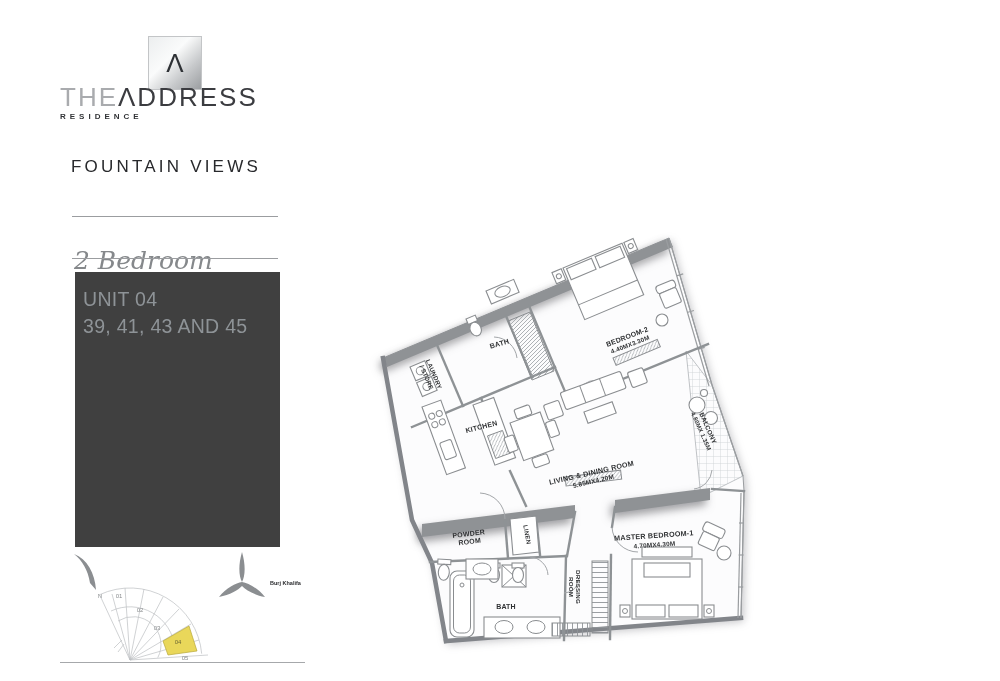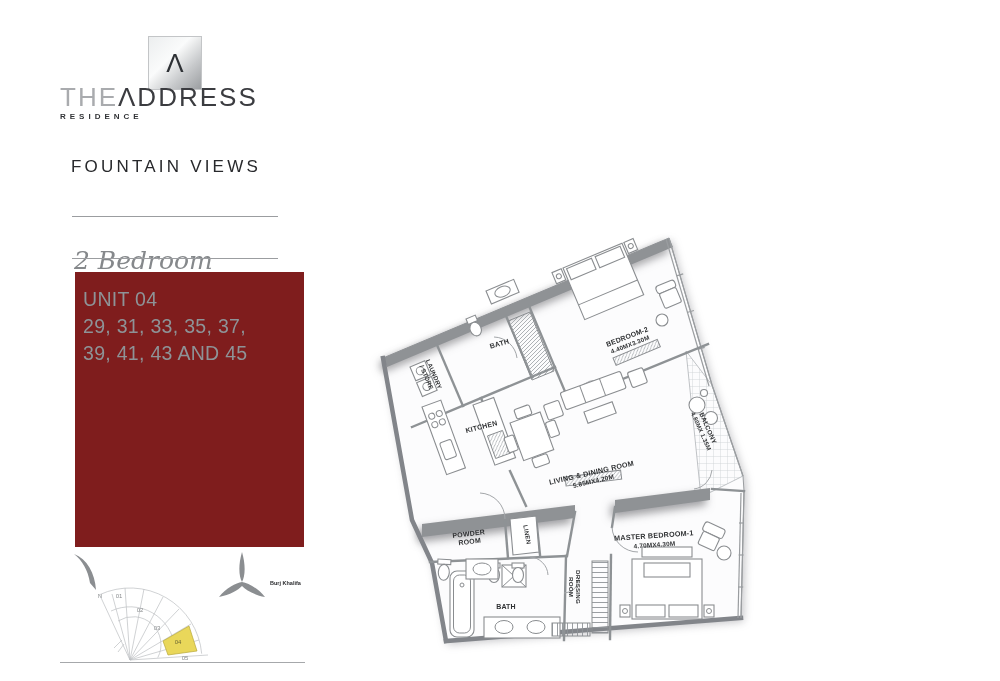--- a/index.html
+++ b/index.html
@@ -15,22 +15,22 @@
   .brand-the{color:#a9abae;}
   .brand-address{color:#3b3c40;}
   .brand-sub{position:absolute;left:60px;top:112px;width:240px;text-align:left;
              font-size:8px;font-weight:bold;letter-spacing:4px;color:#323437;}
   .project-title{position:absolute;left:71px;top:157px;font-size:17px;font-weight:normal;
                  letter-spacing:3.2px;color:#28292c;white-space:nowrap;}
   .rule{position:absolute;left:72px;width:206px;height:1px;background:#9b9da0;}
   .rule-top{top:216px;} .rule-mid{top:258px;}
   .unit-type{position:absolute;left:74px;top:220px;font-family:"DejaVu Serif",serif;
              font-style:italic;font-size:25px;color:#85888b;margin-top:26px;}
-  .info-box{position:absolute;left:75px;top:272px;width:229px;height:275px;
-            background:#7f1d1d;box-sizing:border-box;padding:14px 0 0 8px;}
+  .info-box{position:absolute;left:75px;top:272px;width:205px;height:275px;
+            background:#404040;box-sizing:border-box;padding:14px 0 0 8px;}
   .info-box div{font-size:19.5px;line-height:27px;color:#8e9397;letter-spacing:.3px;}
   .bottom-rule{position:absolute;left:60px;top:662px;width:245px;height:1px;background:#a6a8ab;}
   
   .plan-svg{position:absolute;left:370px;top:225px;width:410px;height:445px;}
   .keyplan-svg{position:absolute;left:60px;top:548px;width:250px;height:130px;}
   .shadow-strong{filter:drop-shadow(-4px 5px 4px rgba(60,60,66,.5));}
   .shadow-soft{filter:drop-shadow(2px 3px 4px rgba(90,90,96,.35));}
   .wall-thin{stroke:#8e9295;stroke-width:2.4;fill:none;stroke-linecap:square;}
   .wall-heavy{stroke:#82858a;stroke-width:4.5;fill:none;stroke-linecap:square;}
   .win{stroke:#9a9da0;stroke-width:1.2;fill:none;}
@@ -55,21 +55,20 @@
   <div class="brand-sub">RESIDENCE</div>
 
   <div class="project-title">FOUNTAIN VIEWS</div>
 
   <div class="rule rule-top"></div>
   <div class="unit-type">2 Bedroom</div>
   <div class="rule rule-mid"></div>
 
   <div class="info-box">
     <div>UNIT 04</div>
-    <div>29, 31, 33, 35, 37,</div>
     <div>39, 41, 43 AND 45</div>
   </div>
 
   <svg class="keyplan-svg" viewBox="0 0 250 130">
 
     <g>
       <path d="M14 6 C 27 11 35 25 36 42 L 30 35 C 28 22 22 12 14 6 Z" fill="#8b8e91"></path>
       <text x="40" y="50" class="kplabel">N</text>
     </g>
 

